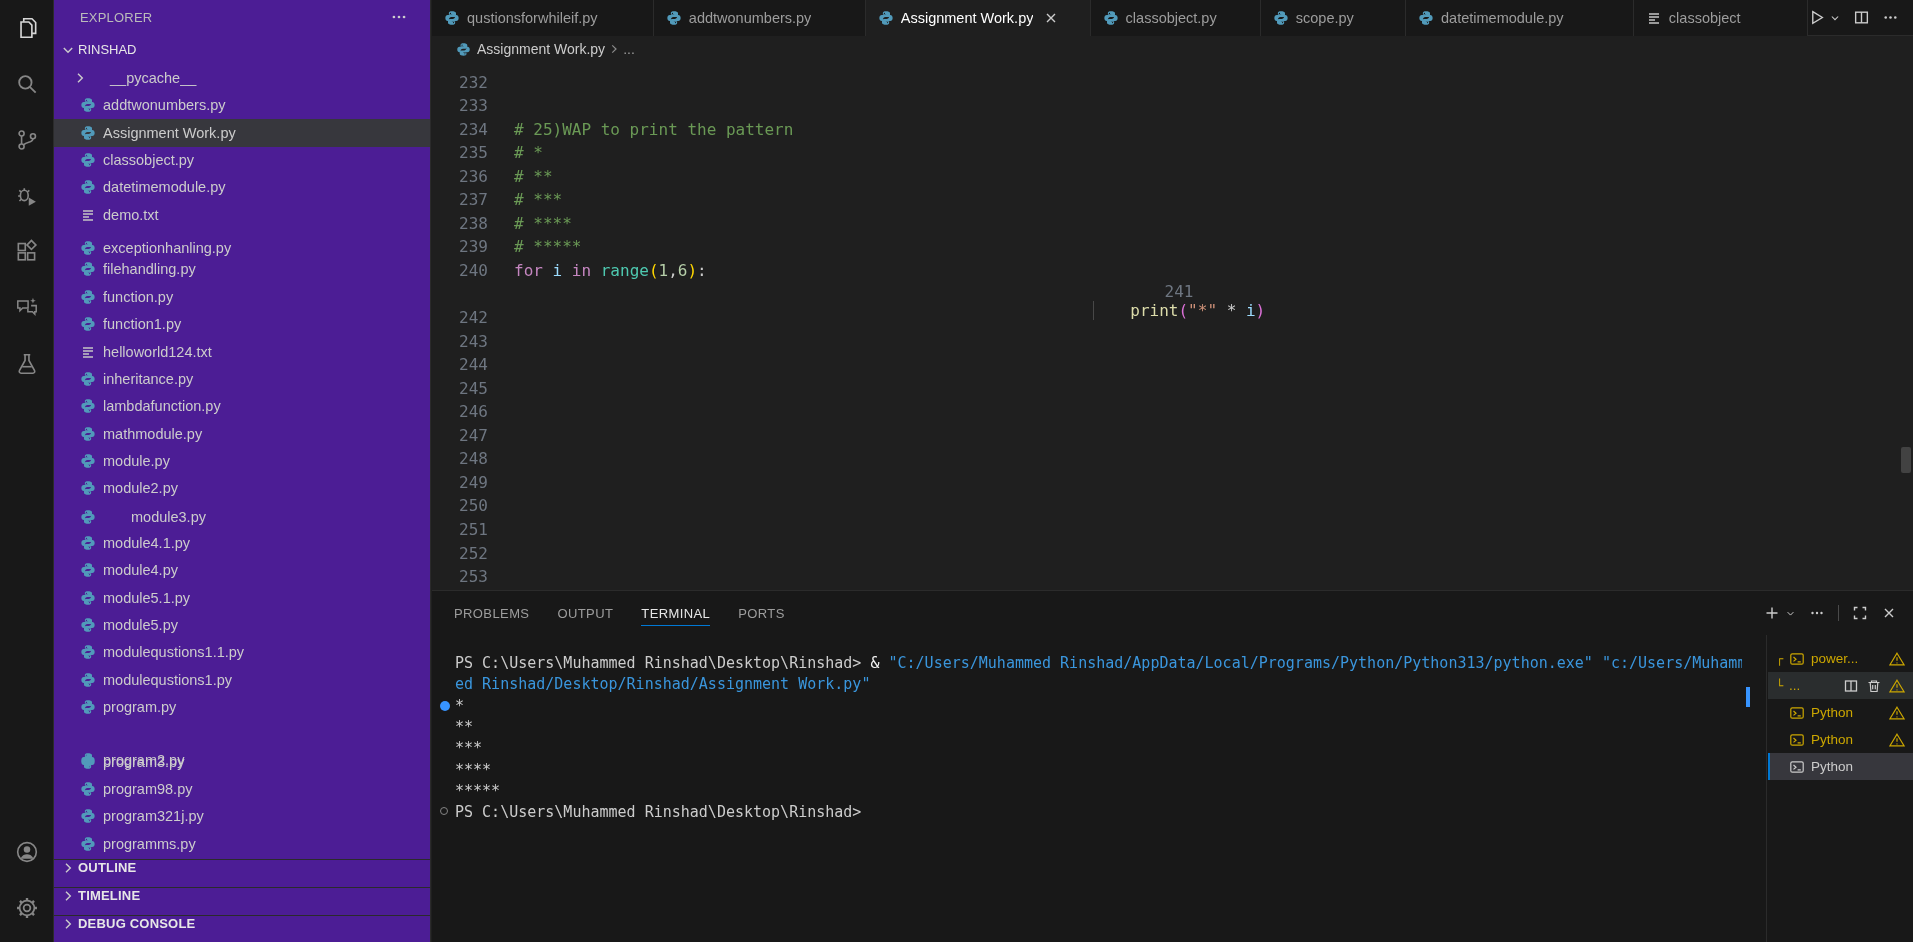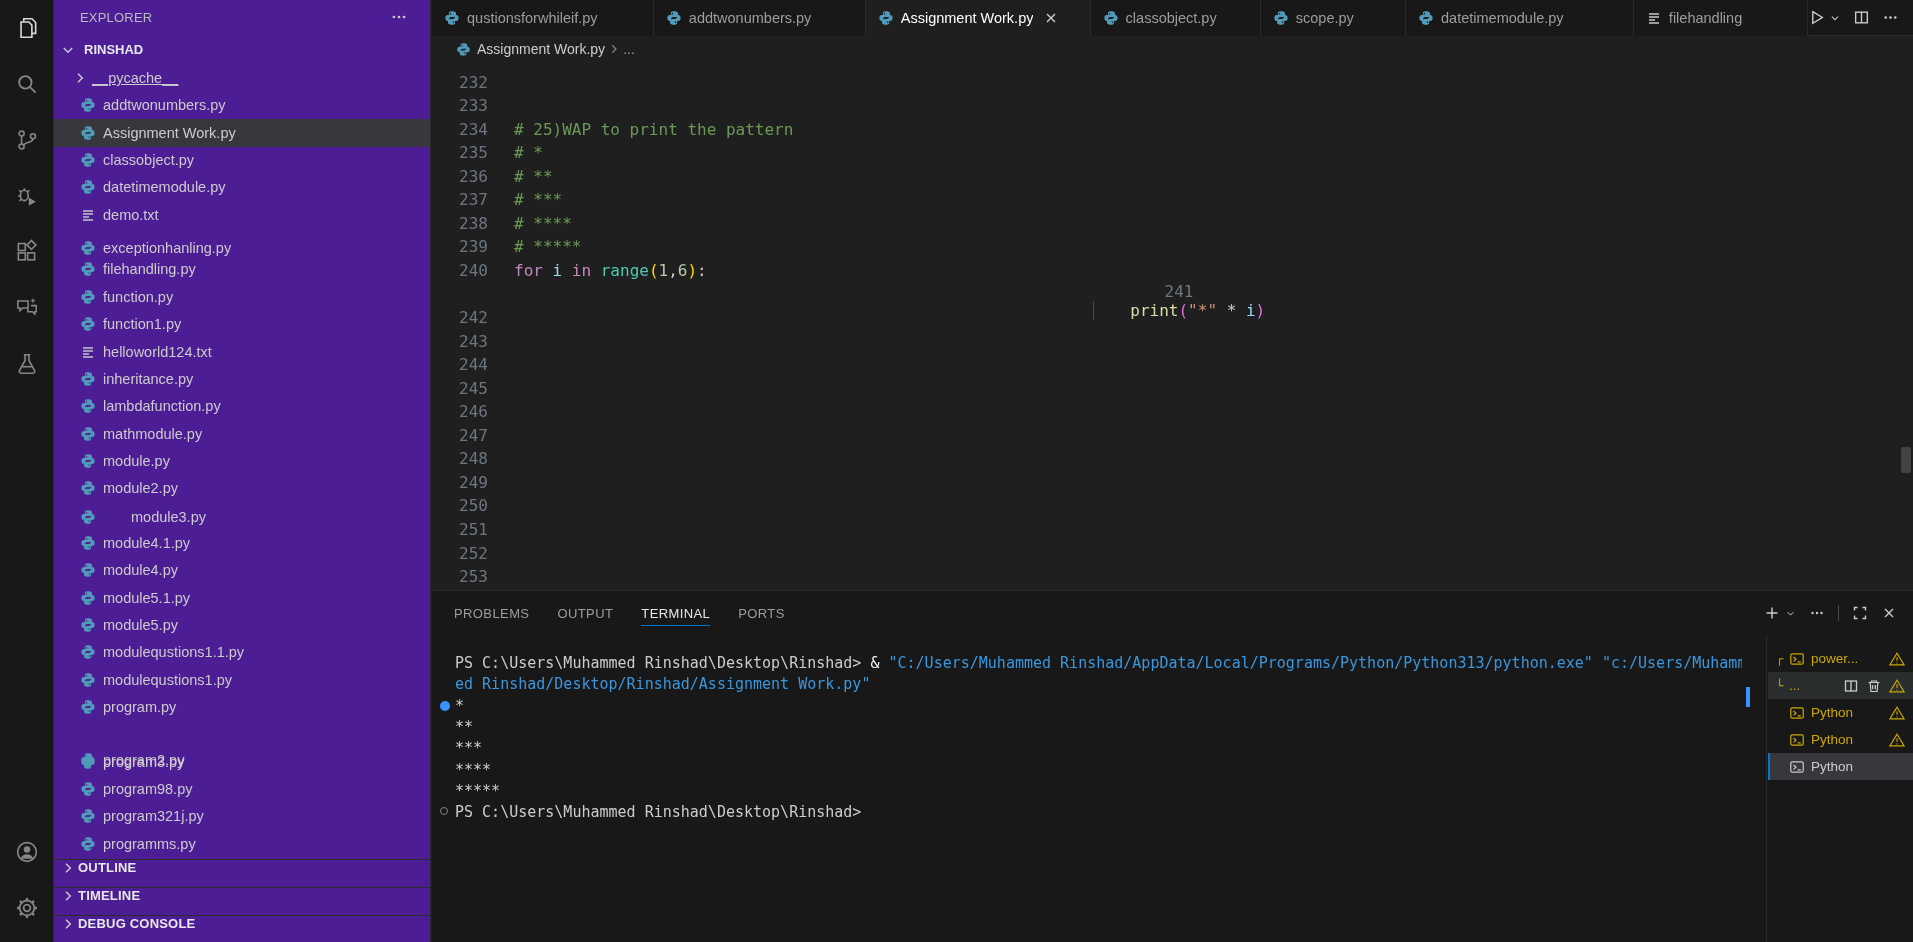--- a/index.html
+++ b/index.html
@@ -20,21 +20,21 @@
   .ab-item.active { color:#d7d7d7; }
 
   
   #sidebar { position:absolute; left:54px; top:0; width:377px; height:942px;
     background:#4c1d95; border-right:1px solid #2b2b2b; }
   .sb-header { position:absolute; top:0; left:0; right:0; height:34px; display:flex; align-items:center; }
   .sb-title { margin-left:26px; font-size:13px; color:#bbbbbb; letter-spacing:.2px; }
   .sb-more { position:absolute; right:22px; top:8px; width:18px; height:18px; color:#cccccc; cursor:pointer; }
   .sb-root { position:absolute; top:37px; left:0; right:0; height:25px; display:flex; align-items:center; cursor:pointer; }
   .sb-root .icon { width:16px; height:16px; margin-left:6px; color:#cccccc; }
-  .sb-root-label { font-size:13px; font-weight:bold; color:#e7e7e7; margin-left:8px; }
+  .sb-root-label { font-size:13px; font-weight:normal; color:#e7e7e7; margin-left:2px; }
   .file-row { position:absolute; left:0; right:0; height:28px; display:flex; align-items:center; cursor:pointer; }
   .file-row.selected { background:#37373d; }
   .file-row .twisty { width:16px; height:16px; margin-left:18px; color:#cccccc; }
   .file-row .ficon { width:16px; height:16px; margin-left:26px; }
   .file-row .ficon.py { color:#519aba; }
   .file-row .ficon.txt { color:#c5c5c5; }
   .file-row .flabel { margin-left:7px; font-size:14.5px; color:#cccccc; white-space:nowrap; }
   .sb-section { position:absolute; left:0; right:0; border-top:1px solid #2b2b2b; display:flex; align-items:flex-start; cursor:pointer; }
   .sb-section .icon { width:16px; height:16px; margin-left:6px; color:#cccccc; }
   .sb-section-label { font-size:13px; font-weight:bold; color:#e7e7e7; margin-left:2px; letter-spacing:.2px; }
@@ -207,21 +207,21 @@
       </span>
     <span class="sb-root-label">RINSHAD</span>
   </div>
   <div id="file-list">
       <div class="file-row" style="top: 64px;">
         <span class="twisty icon">
           <svg viewBox="0 0 16 16" fill="none" stroke="currentColor" stroke-width="1.4">
             <path d="M6 3.8L10.3 8 6 12.2"></path>
           </svg>
         </span>
-        <span class="flabel" style="margin-left: 4px; text-decoration: underline;">__pycache__</span>
+        <span class="flabel" style="margin-left: 22px;">__pycache__</span>
       </div>
       <div class="file-row" style="top: 91.35px;">
         <span class="ficon icon py">
           <svg viewBox="0 0 24 24" fill="currentColor">
             <path d="M11.9 2c-3 0-4.6.93-4.6 2.63V7h4.9v.66H5.6C3.6 7.66 2 9.1 2 12c0 2.93 1.6 4.37 3.6 4.37h1.86V14c0-1.9 1.66-3.4 3.54-3.4h4.2c1.56 0 2.8-1.3 2.8-2.87v-3.1C18 2.93 14.9 2 11.9 2zM9.7 4.17a.93.93 0 110 1.86.93.93 0 010-1.86z"></path>
             <path d="M12.1 22c3 0 4.6-.93 4.6-2.63V17h-4.9v-.66h6.6c2 0 3.6-1.44 3.6-4.34 0-2.93-1.6-4.37-3.6-4.37h-1.86V10c0 1.9-1.66 3.4-3.54 3.4h-4.2C7.24 13.4 6 14.7 6 16.27v3.1C6 21.07 9.1 22 12.1 22zm2.2-2.17a.93.93 0 110-1.86.93.93 0 010 1.86z"></path>
           </svg>
         </span>
         <span class="flabel">addtwonumbers.py</span>
       </div>
@@ -555,21 +555,21 @@
           </svg>
         </span>
         <span class="tab-label">datetimemodule.py</span>
       </div>
       <div class="tab" style="width: 175px;">
         <span class="ficon icon txt">
           <svg viewBox="0 0 24 24" fill="none" stroke="currentColor" stroke-width="2">
             <path d="M4.5 6h15M4.5 10.5h15M4.5 15h9M4.5 19.5h15"></path>
           </svg>
         </span>
-        <span class="tab-label">filehandling</span>
+        <span class="tab-label">classobject</span>
       </div>
       <div id="tab-actions">
         <span class="icon">
           <svg viewBox="0 0 16 16" fill="none" stroke="currentColor" stroke-width="1.3">
             <path d="M4.5 2.5l9 5.5-9 5.5z"></path>
           </svg>
         </span>
         <span class="icon small">
           <svg viewBox="0 0 16 16" fill="none" stroke="currentColor" stroke-width="1.4">
             <path d="M3.8 6L8 10.3 12.2 6"></path>

